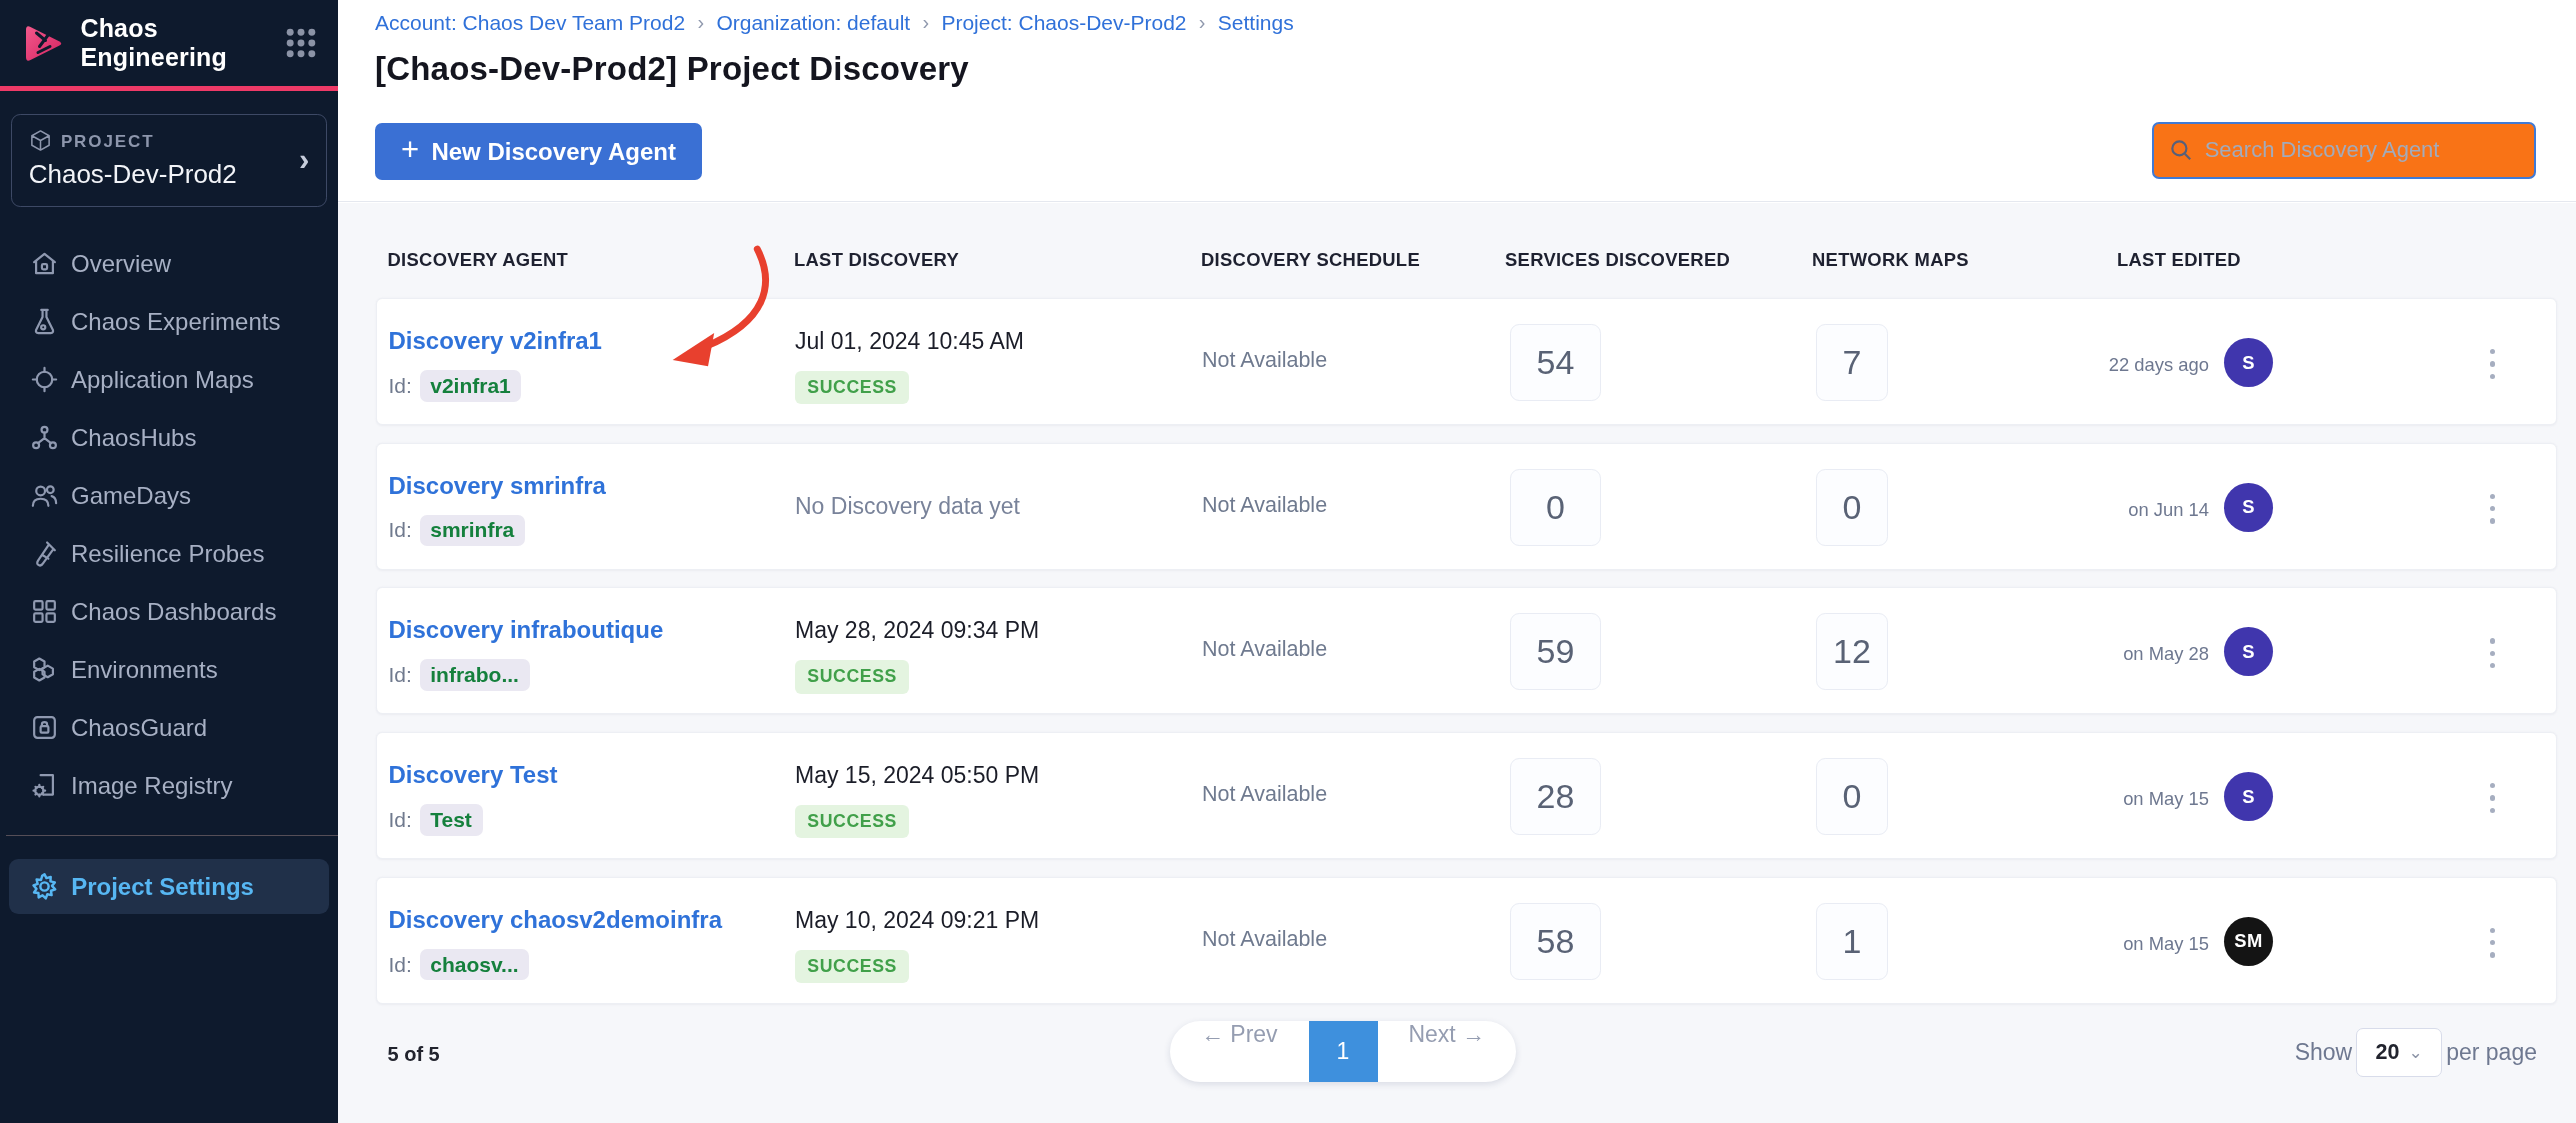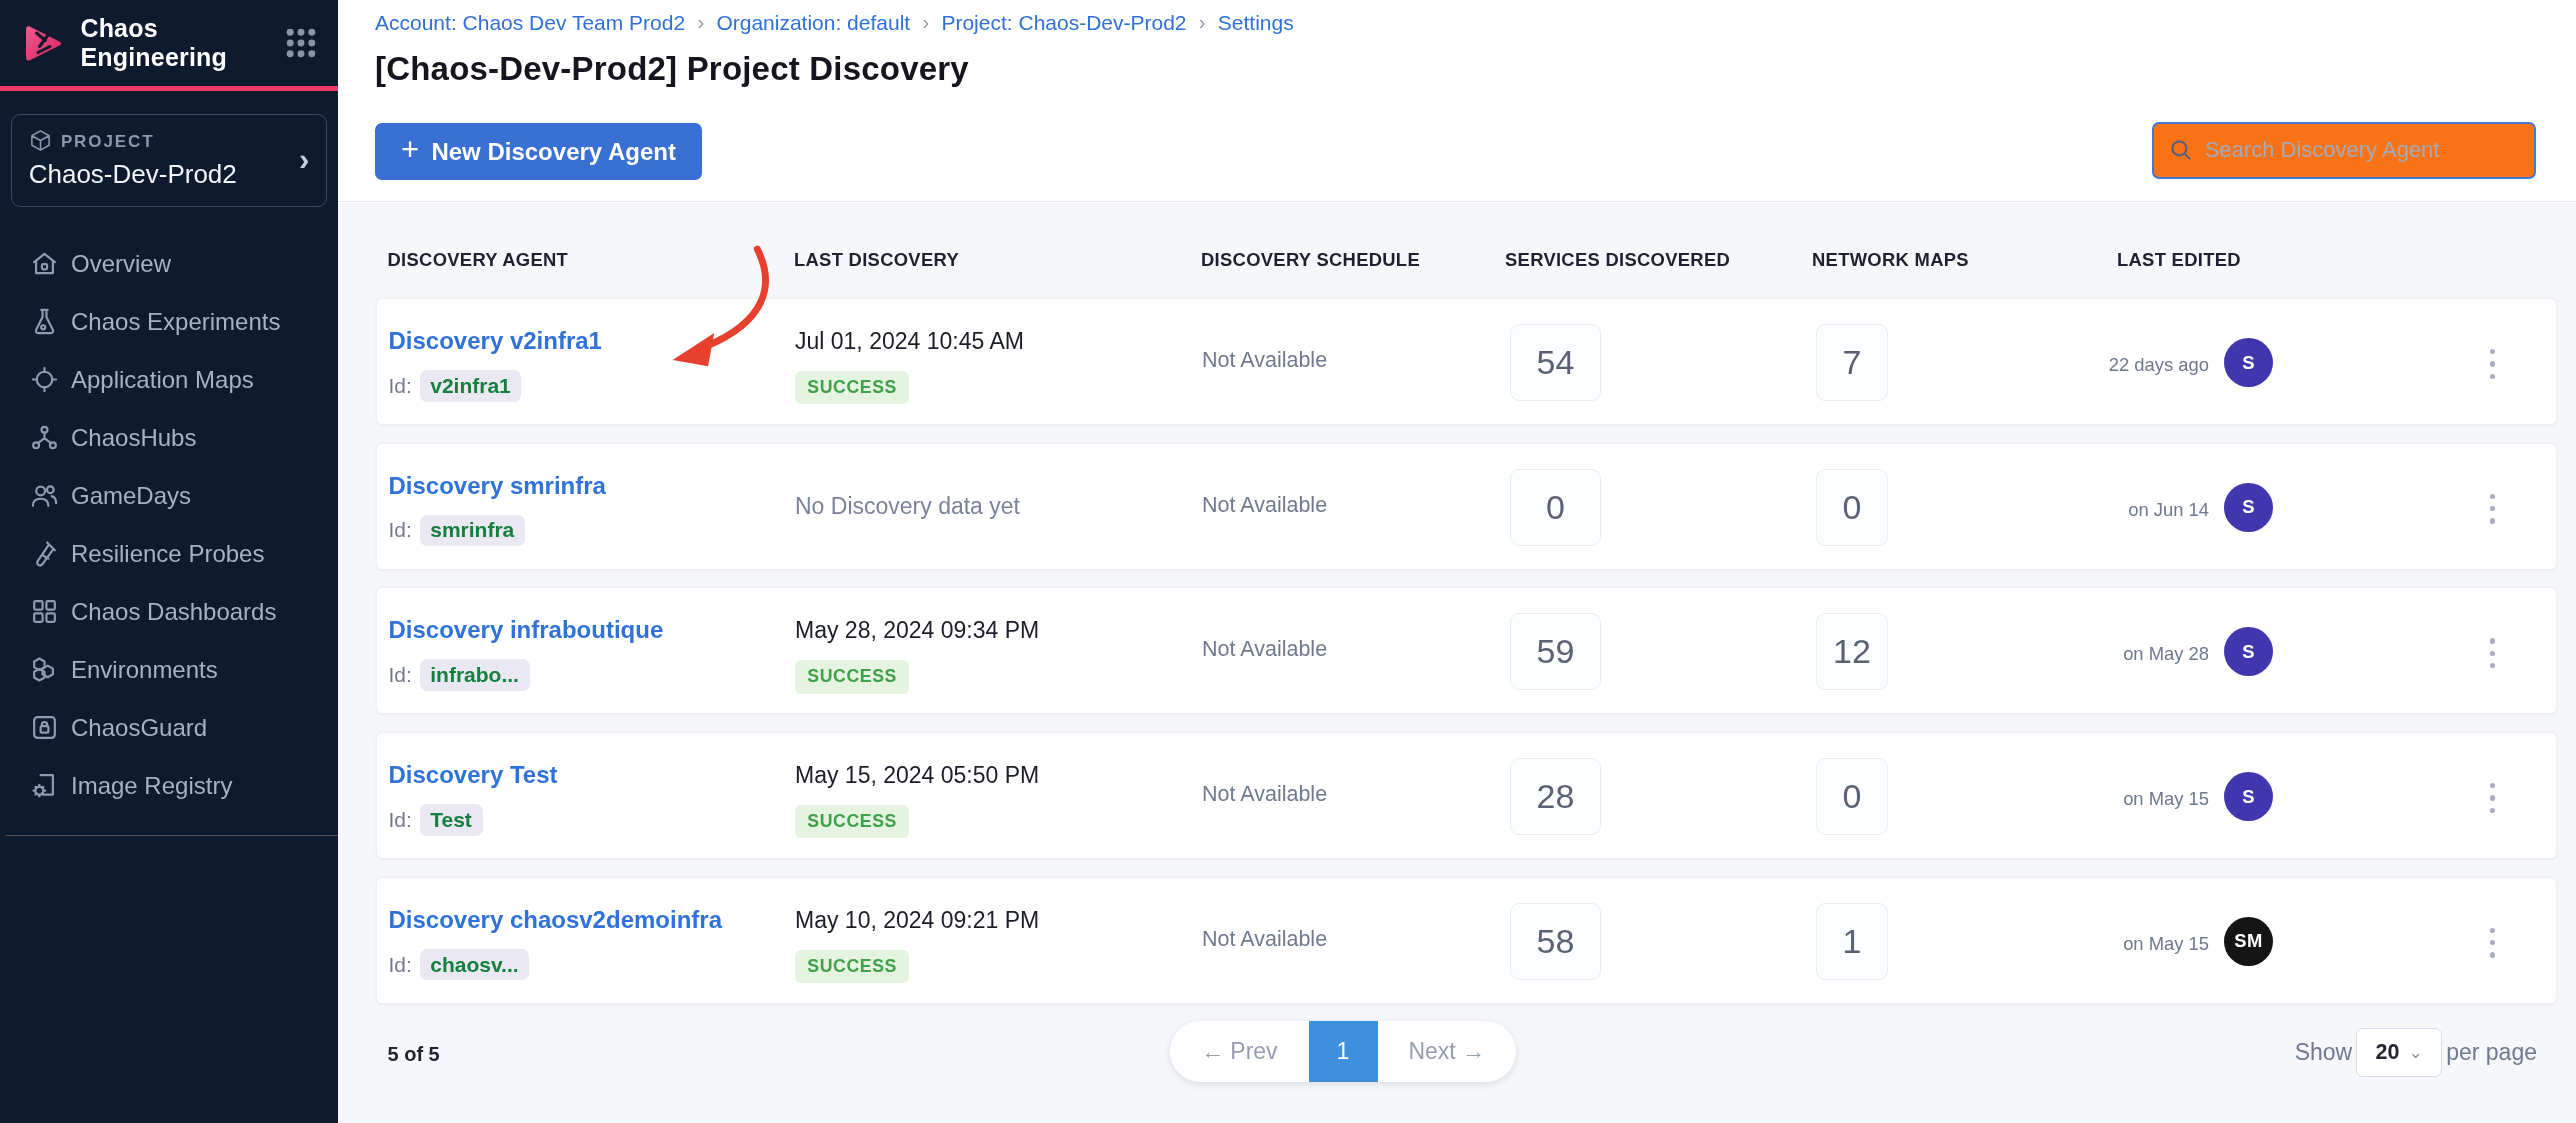--- a/index.html
+++ b/index.html
@@ -88,21 +88,21 @@
   .kebab { position:absolute; left:2100px; top:42px; width:31px; height:46px; cursor:pointer;
            display:flex; flex-direction:column; align-items:center; justify-content:center; gap:7px; }
   .kebab i { width:5.4px; height:5.4px; border-radius:50%; background:#a6aec0; }
 
   .row-date:empty, .row-badge:empty, .row-nodata:empty { display:none; }
 
   .tfoot { position:relative; height:92px; margin-top:9.2px; width:2181px; }
   .count { position:absolute; left:11.5px; top:21.5px; font-size:20px; font-weight:700; color:#22242e; }
   .pager { position:absolute; left:794px; top:0; width:346px; height:61px; background:#fff;
            border-radius:31px; box-shadow:0 2.3px 7.7px rgba(40,60,100,.14); display:flex;
-           align-items:center; overflow:hidden; }
+           align-items:flex-start; overflow:hidden; }
   .pg-prev,.pg-next { flex:1; text-align:center; font-size:23px; color:#959db1; cursor:pointer; }
   .pg-active { width:69px; height:61px; background:#3e90dd; color:#fff; font-size:23px;
                display:flex; align-items:center; justify-content:center; cursor:pointer; }
   .show-wrap { position:absolute; right:20px; top:6.1px; height:49px; display:flex;
                align-items:center; gap:4px; font-size:23px; color:#6e7890; }
   .page-size { width:86px; height:49px; border:1.5px solid #d8dcea; border-radius:7px; background:#fff;
                display:flex; align-items:center; justify-content:center; gap:9.2px; cursor:pointer; }
   .page-size b { color:#22242e; font-size:21.5px; font-weight:700; }
   .page-size span { color:#8b93a6; font-size:17px; }
 
@@ -227,20 +227,27 @@
           <path d="M9 4 H18.5 V19 H11"></path>
           <circle cx="8" cy="16" r="3.2"></circle>
           <path d="M8 11.5 V13 M8 19 V20.5 M3.5 16 H5 M11 16 H12.5 M5 13 L6 14 M10 18 L11 19 M11 13 L10 14 M6 18 L5 19"></path>
         </svg>
         <span>Image Registry</span>
       </div>
     </nav>
 
     <div class="sb-divider"></div>
 
+    <div class="nav-item active">
+      <svg viewBox="0 0 24 24">
+        <circle cx="12" cy="12" r="3.2"></circle>
+        <path d="M12 2.5 L13.5 5.5 L16.8 4.6 L16.6 8 L20 8.8 L17.8 11.5 L20.3 14.2 L17 15.3 L17.5 18.7 L14.2 18 L13 21.2 L10.5 18.8 L7.5 20.4 L7.3 17 L3.9 16.6 L5.8 13.8 L3.5 11.2 L6.7 10 L5.9 6.6 L9.3 7 L10.2 3.7 Z"></path>
+      </svg>
+      <span>Project Settings</span>
+    </div>
   </aside>
 
   <main class="main">
 
     <div class="topbar">
       <div class="breadcrumb">
         <a>Account: Chaos Dev Team Prod2</a>
         <span class="crumb-sep">›</span>
         <a>Organization: default</a>
         <span class="crumb-sep">›</span>

